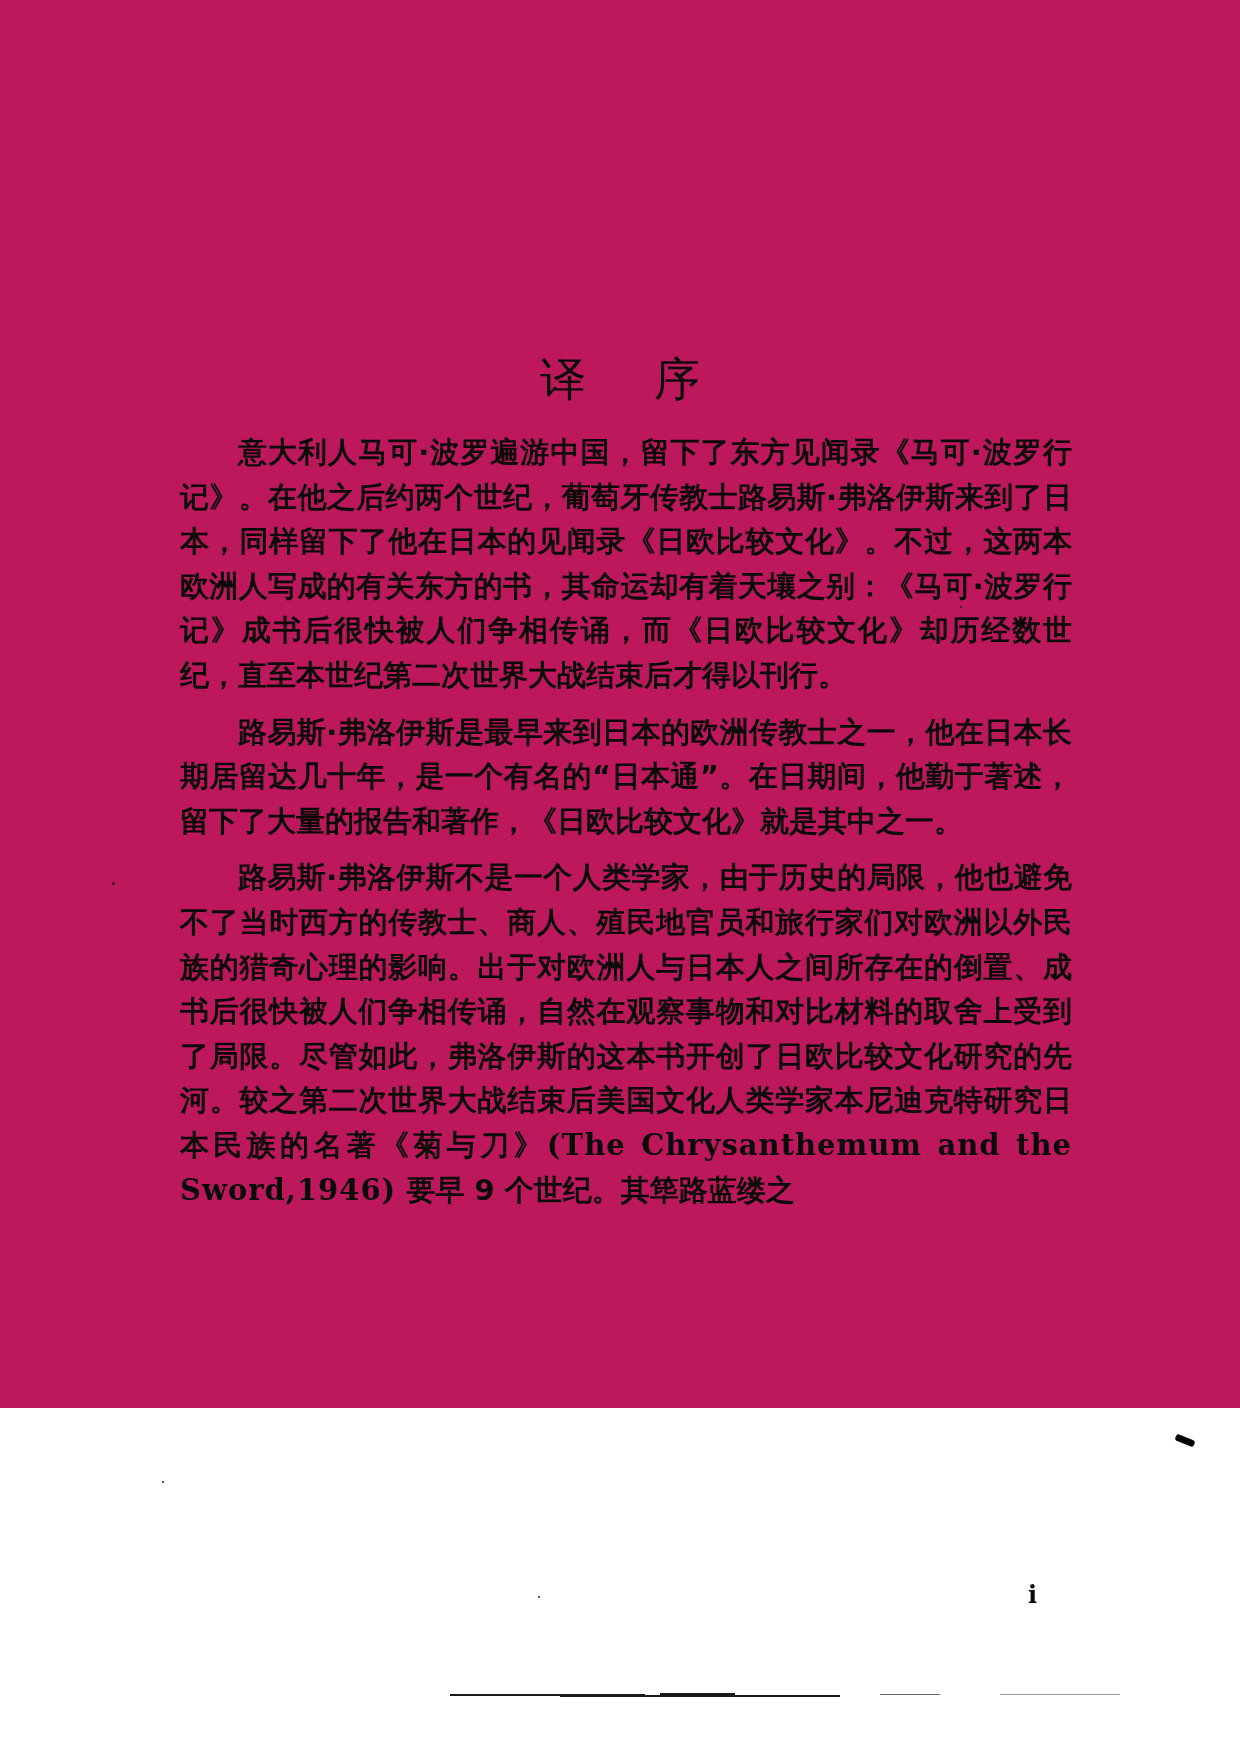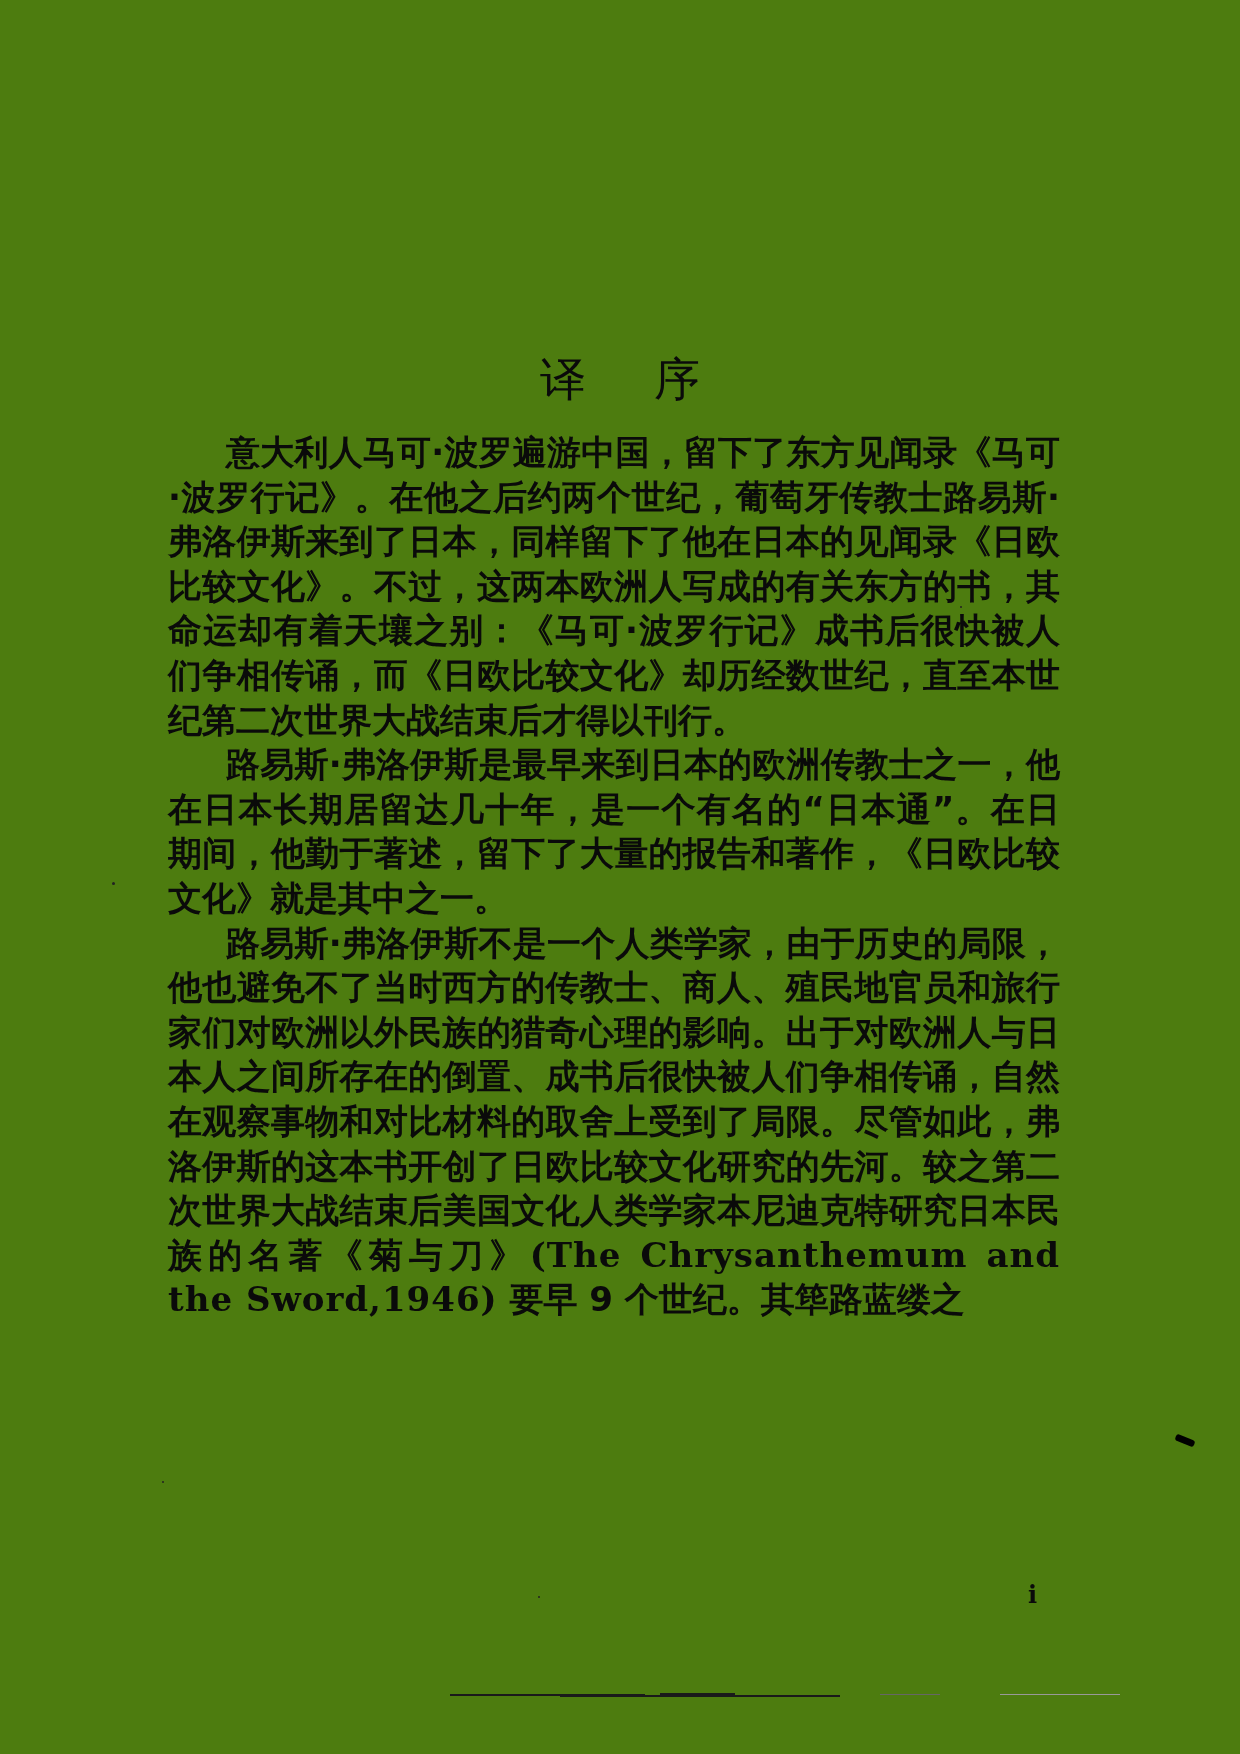--- a/index.html
+++ b/index.html
@@ -12,22 +12,22 @@
       height: 1754px;
       position: relative;
       overflow: hidden;
       font-family: "DejaVu Serif", "Liberation Serif", serif;
       color: #0a0a0a;
     }
     .page {
       position: absolute;
       left: 0; top: 0;
       width: 1240px;
-      height: 1754px;
-      background: #4d7c0f;
+      height: 1408px;
+      background: #be185d;
     }
     .title {
       position: absolute;
       top: 318px;
       left: 0;
       width: 1240px;
       text-align: center;
       font-size: 46px;
       font-weight: normal;
       letter-spacing: 0;
@@ -35,36 +35,36 @@
     }
     .title span {
       display: inline-block;
     }
     .title .gap {
       width: 68px;
     }
     .body-text {
       position: absolute;
       top: 430px;
-      left: 168px;
+      left: 180px;
       width: 892px;
       font-family: "DejaVu Sans", "Liberation Sans", sans-serif;
       font-weight: bold;
-      font-size: 34px;
+      font-size: 29px;
       line-height: 44.6px;
       text-align: justify;
       text-align-last: left;
     }
     .body-text p {
       margin: 0 0 0 0;
       text-indent: 58px;
       text-align: justify;
     }
     .body-text p + p {
-      margin-top: 0;
+      margin-top: 12px;
     }
     .latin {
       font-family: "DejaVu Serif", "Liberation Serif", serif;
       font-weight: bold;
       letter-spacing: 1px;
     }
     .folio {
       position: absolute;
       top: 1580px;
       left: 1028px;

